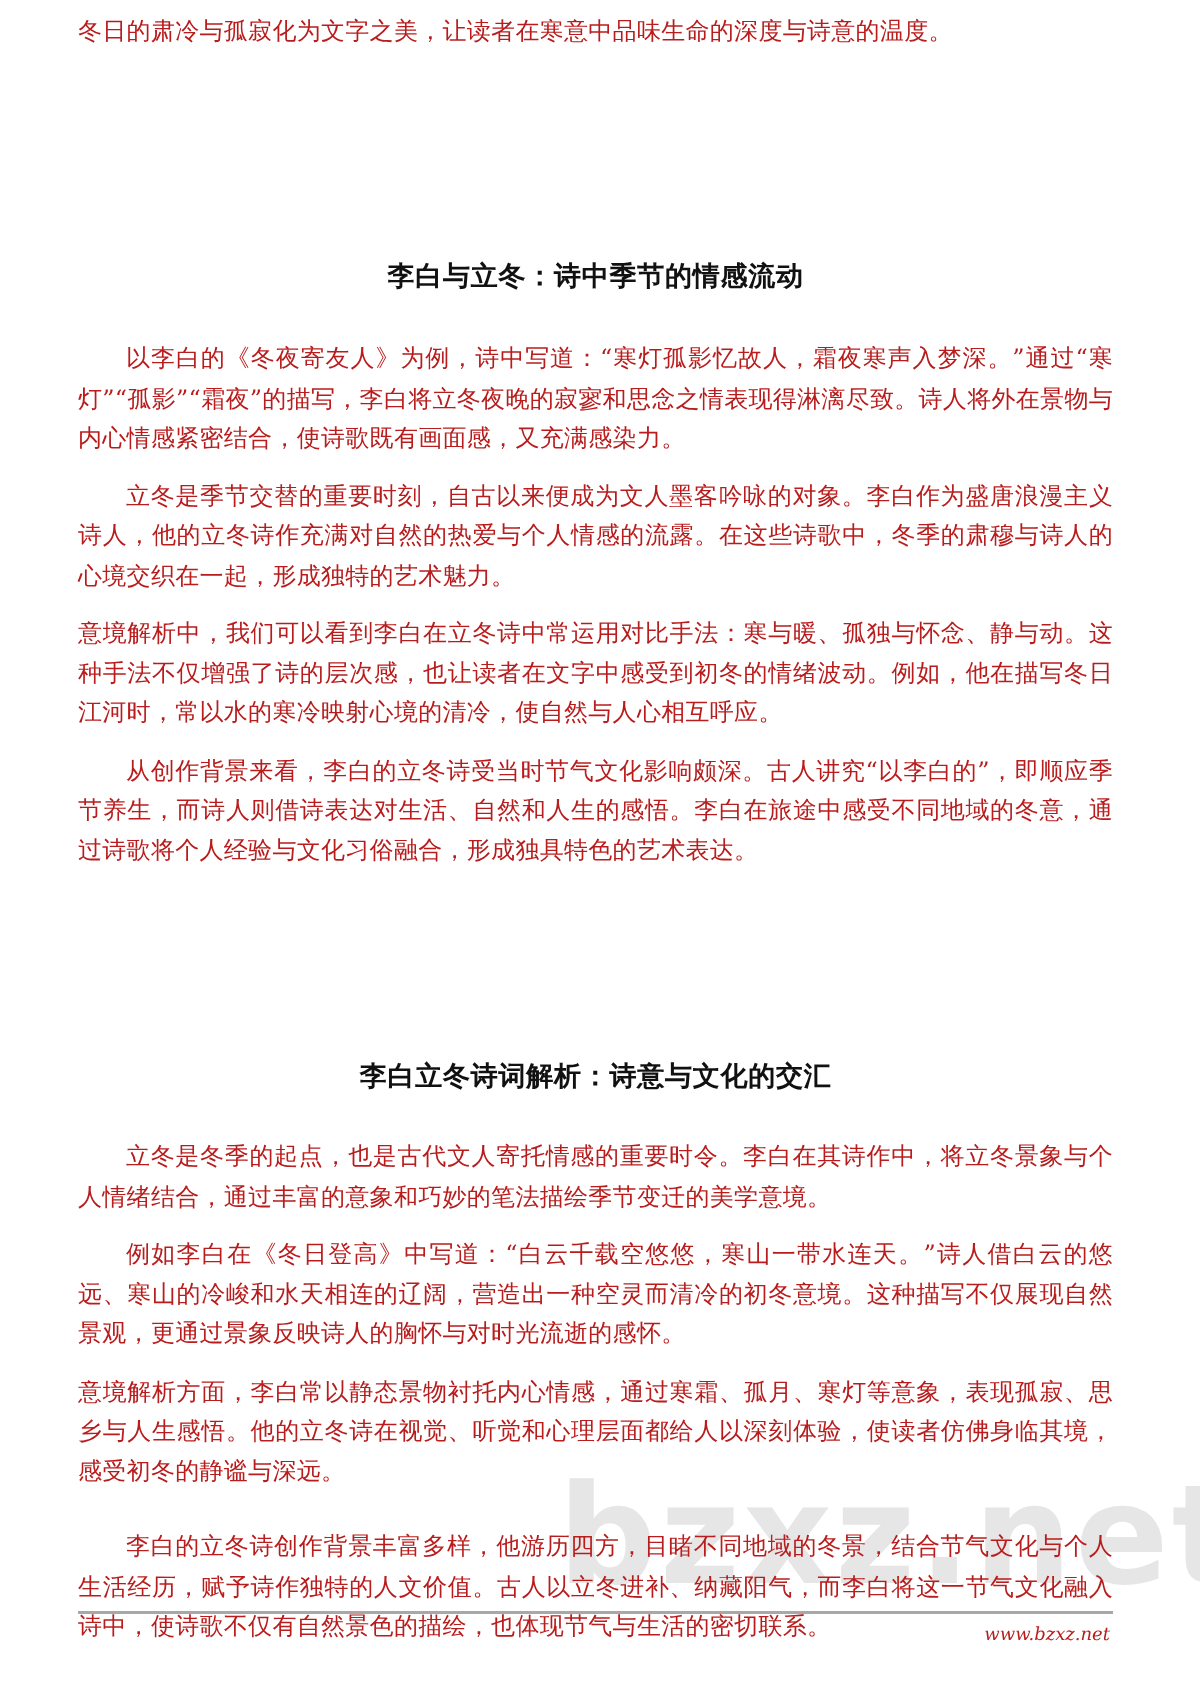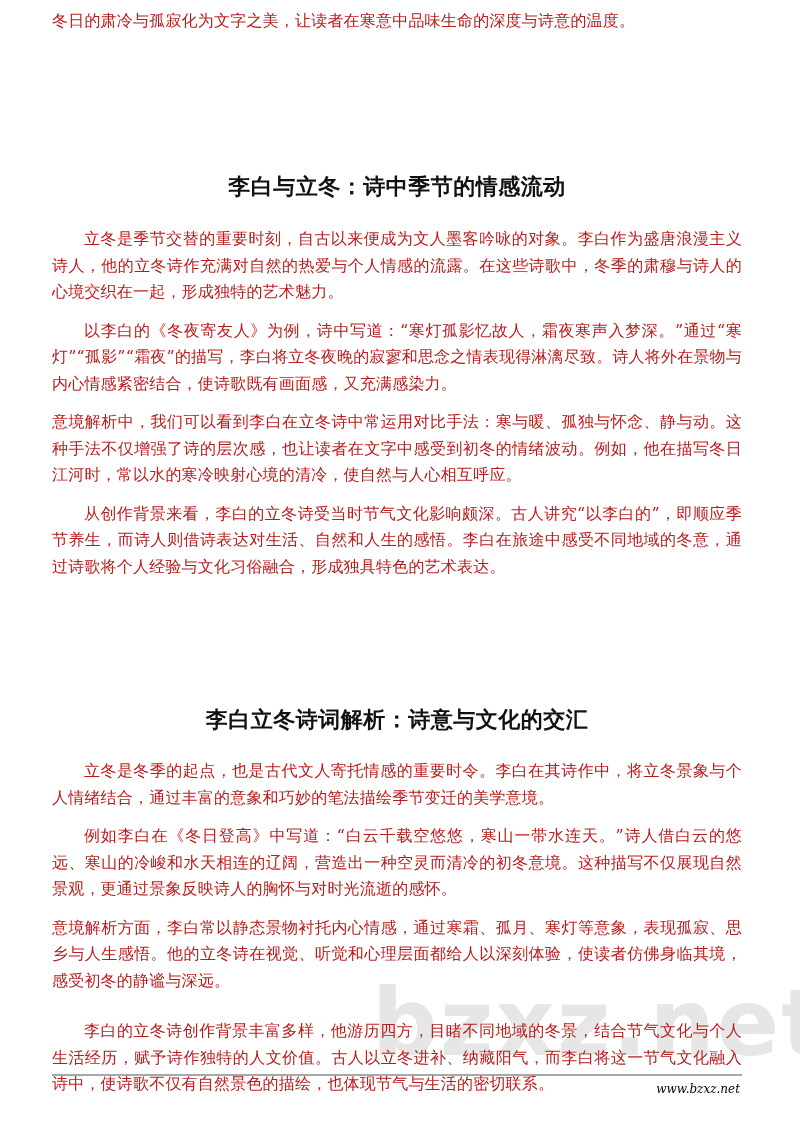--- a/index.html
+++ b/index.html
@@ -30,42 +30,42 @@
       color: #b91c1c;
     }
     .indent { text-indent: 2em; }
     .heading {
       position: absolute;
       left: 0;
       width: 690px;
       text-align: center;
       font-family: "DejaVu Sans", "Liberation Sans", sans-serif;
       font-weight: bold;
-      font-size: 22px;
+      font-size: 18px;
       color: #111111;
       margin: 0;
       letter-spacing: 0.5px;
     }
     .abs { position: absolute; left: 0; width: 690px; }
     .rule {
       position: absolute;
       left: 52px;
       top: 1074px;
       width: 690px;
       height: 2px;
       background: #a8a8a8;
     }
     .footer {
       position: absolute;
       right: 60px;
       top: 1082px;
       font-family: "DejaVu Serif", "Liberation Serif", serif;
       font-style: italic;
       font-size: 12px;
-      color: #000000;
+      color: #b91c1c;
     }
     .watermark {
       position: absolute;
       left: 372px;
       top: 978px;
       font-family: "DejaVu Sans", "Liberation Sans", sans-serif;
       font-weight: bold;
       font-size: 92px;
       color: #e6e6e6;
       letter-spacing: 2px;
@@ -80,22 +80,22 @@
 
 <div class="watermark">bzxz.net</div>
 
 <div class="page content">
 
   <p class="para abs" style="top:8px;">冬日的肃冷与孤寂化为文字之美，让读者在寒意中品味生命的深度与诗意的温度。</p>
 
   <h2 class="heading" style="top:172px;">李白与立冬：诗中季节的情感流动</h2>
 
   <div class="abs" style="top:226px;">
+    <p class="para indent" style="margin-bottom:12px;">以李白的《冬夜寄友人》为例，诗中写道：“寒灯孤影忆故人，霜夜寒声入梦深。”通过“寒灯”“孤影”“霜夜”的描写，李白将立冬夜晚的寂寥和思念之情表现得淋漓尽致。诗人将外在景物与内心情感紧密结合，使诗歌既有画面感，又充满感染力。</p>
     <p class="para indent" style="margin-bottom:12px;">立冬是季节交替的重要时刻，自古以来便成为文人墨客吟咏的对象。李白作为盛唐浪漫主义诗人，他的立冬诗作充满对自然的热爱与个人情感的流露。在这些诗歌中，冬季的肃穆与诗人的心境交织在一起，形成独特的艺术魅力。</p>
-    <p class="para indent" style="margin-bottom:12px;">以李白的《冬夜寄友人》为例，诗中写道：“寒灯孤影忆故人，霜夜寒声入梦深。”通过“寒灯”“孤影”“霜夜”的描写，李白将立冬夜晚的寂寥和思念之情表现得淋漓尽致。诗人将外在景物与内心情感紧密结合，使诗歌既有画面感，又充满感染力。</p>
     <p class="para" style="margin-bottom:12px;">意境解析中，我们可以看到李白在立冬诗中常运用对比手法：寒与暖、孤独与怀念、静与动。这种手法不仅增强了诗的层次感，也让读者在文字中感受到初冬的情绪波动。例如，他在描写冬日江河时，常以水的寒冷映射心境的清冷，使自然与人心相互呼应。</p>
     <p class="para indent" style="margin-bottom:12px;">从创作背景来看，李白的立冬诗受当时节气文化影响颇深。古人讲究“以李白的”，即顺应季节养生，而诗人则借诗表达对生活、自然和人生的感悟。李白在旅途中感受不同地域的冬意，通过诗歌将个人经验与文化习俗融合，形成独具特色的艺术表达。</p>
   </div>
 
   <h2 class="heading" style="top:705px;">李白立冬诗词解析：诗意与文化的交汇</h2>
 
   <div class="abs" style="top:758px;">
     <p class="para indent" style="margin-bottom:12px;">立冬是冬季的起点，也是古代文人寄托情感的重要时令。李白在其诗作中，将立冬景象与个人情绪结合，通过丰富的意象和巧妙的笔法描绘季节变迁的美学意境。</p>
     <p class="para indent" style="margin-bottom:12px;">例如李白在《冬日登高》中写道：“白云千载空悠悠，寒山一带水连天。”诗人借白云的悠远、寒山的冷峻和水天相连的辽阔，营造出一种空灵而清冷的初冬意境。这种描写不仅展现自然景观，更通过景象反映诗人的胸怀与对时光流逝的感怀。</p>
     <p class="para" style="margin-bottom:24px;">意境解析方面，李白常以静态景物衬托内心情感，通过寒霜、孤月、寒灯等意象，表现孤寂、思乡与人生感悟。他的立冬诗在视觉、听觉和心理层面都给人以深刻体验，使读者仿佛身临其境，感受初冬的静谧与深远。</p>

